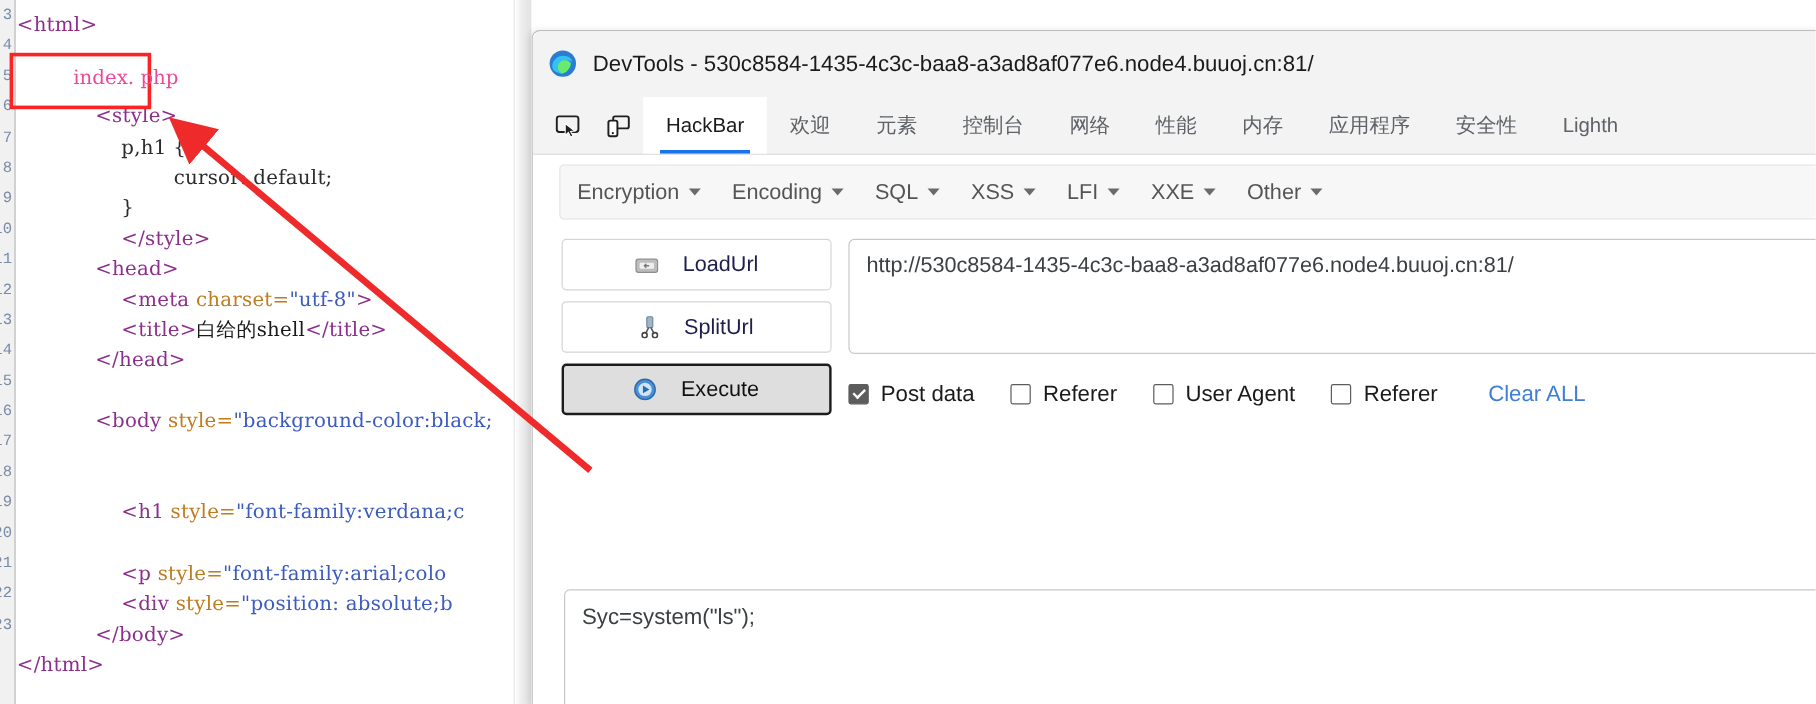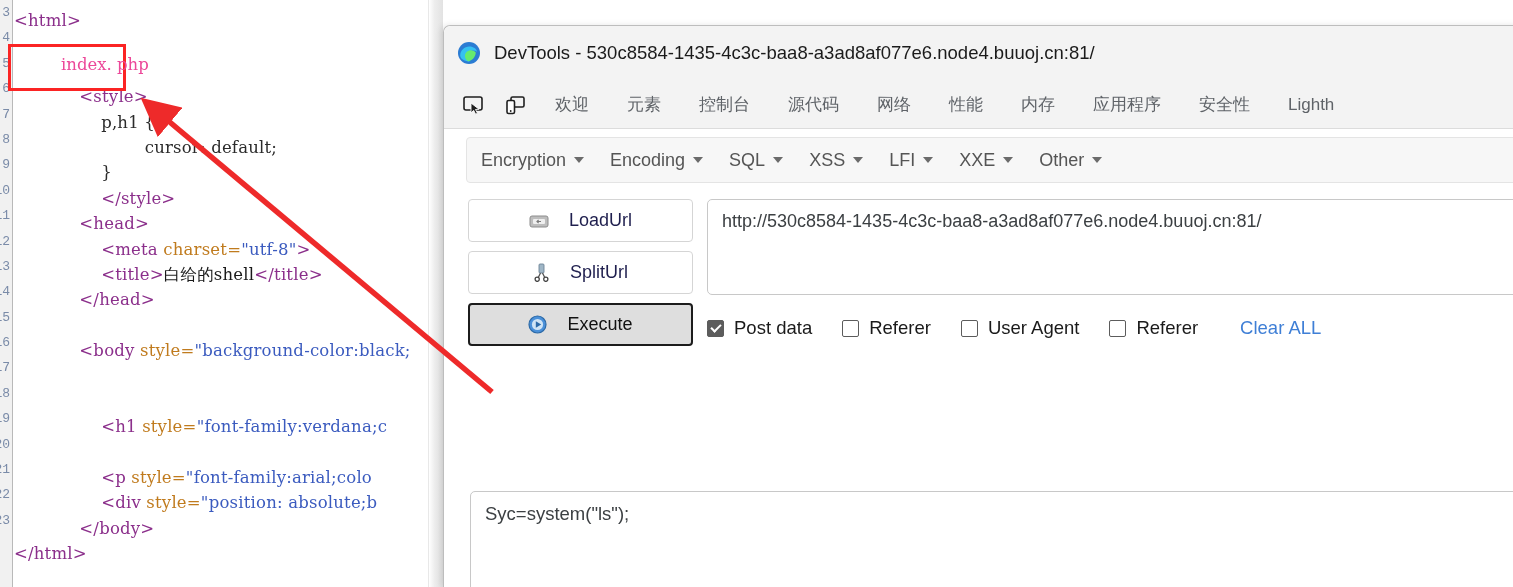--- a/index.html
+++ b/index.html
@@ -370,31 +370,31 @@
       </svg>
     </div>
     <div class="dt-iconbtn">
       <svg width="22" height="22" viewBox="0 0 22 22">
         <rect x="7" y="3" width="13" height="10" rx="1.6" fill="none" stroke="#1f1f1f" stroke-width="1.6"></rect>
         <rect x="3" y="6.5" width="7.5" height="13" rx="1.6" fill="#ffffff" stroke="#1f1f1f" stroke-width="1.6"></rect>
         <circle cx="6.7" cy="17" r="0.9" fill="#1f1f1f"></circle>
       </svg>
     </div>
     <div id="dt-tabs" style="display: flex; align-items: flex-end;">
+        <div class="dt-tab active">
+          <span>HackBar</span>
+        </div>
         <div class="dt-tab">
           <span>欢迎</span>
         </div>
         <div class="dt-tab">
           <span>元素</span>
         </div>
         <div class="dt-tab">
           <span>控制台</span>
-        </div>
-        <div class="dt-tab">
-          <span>源代码</span>
         </div>
         <div class="dt-tab">
           <span>网络</span>
         </div>
         <div class="dt-tab">
           <span>性能</span>
         </div>
         <div class="dt-tab">
           <span>内存</span>
         </div>

